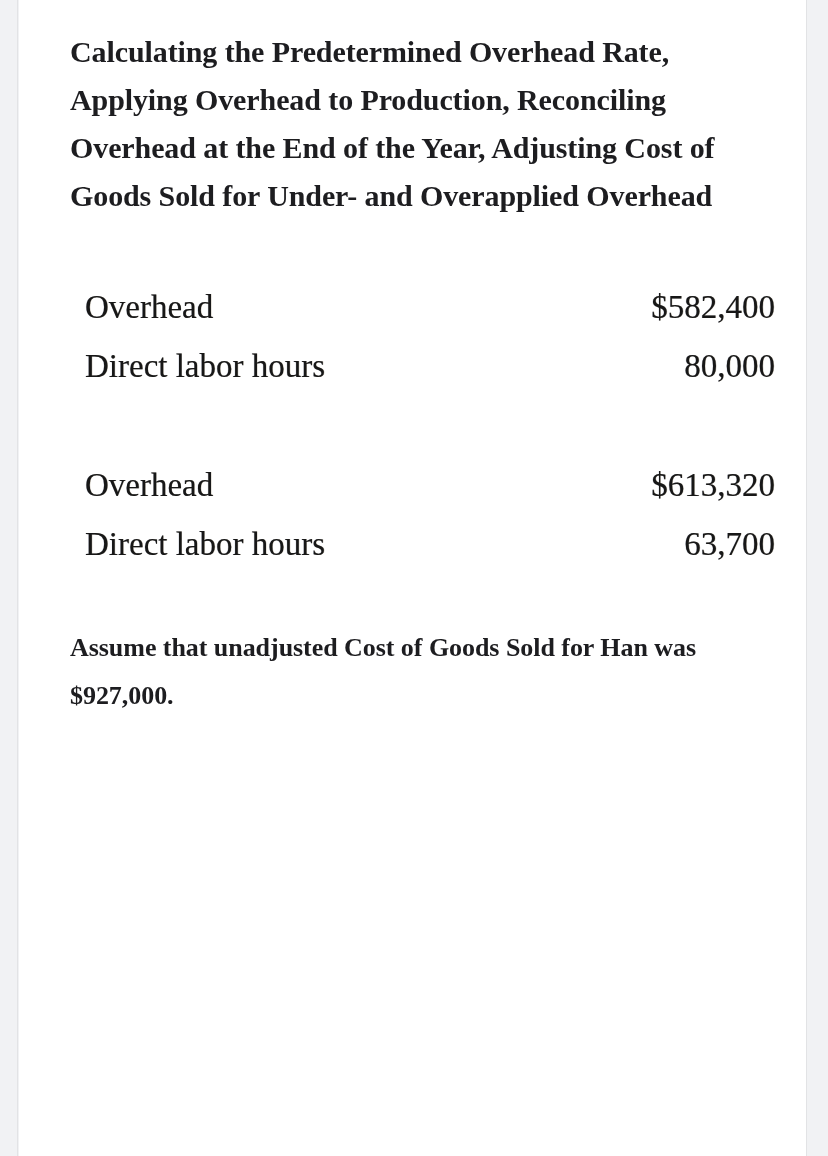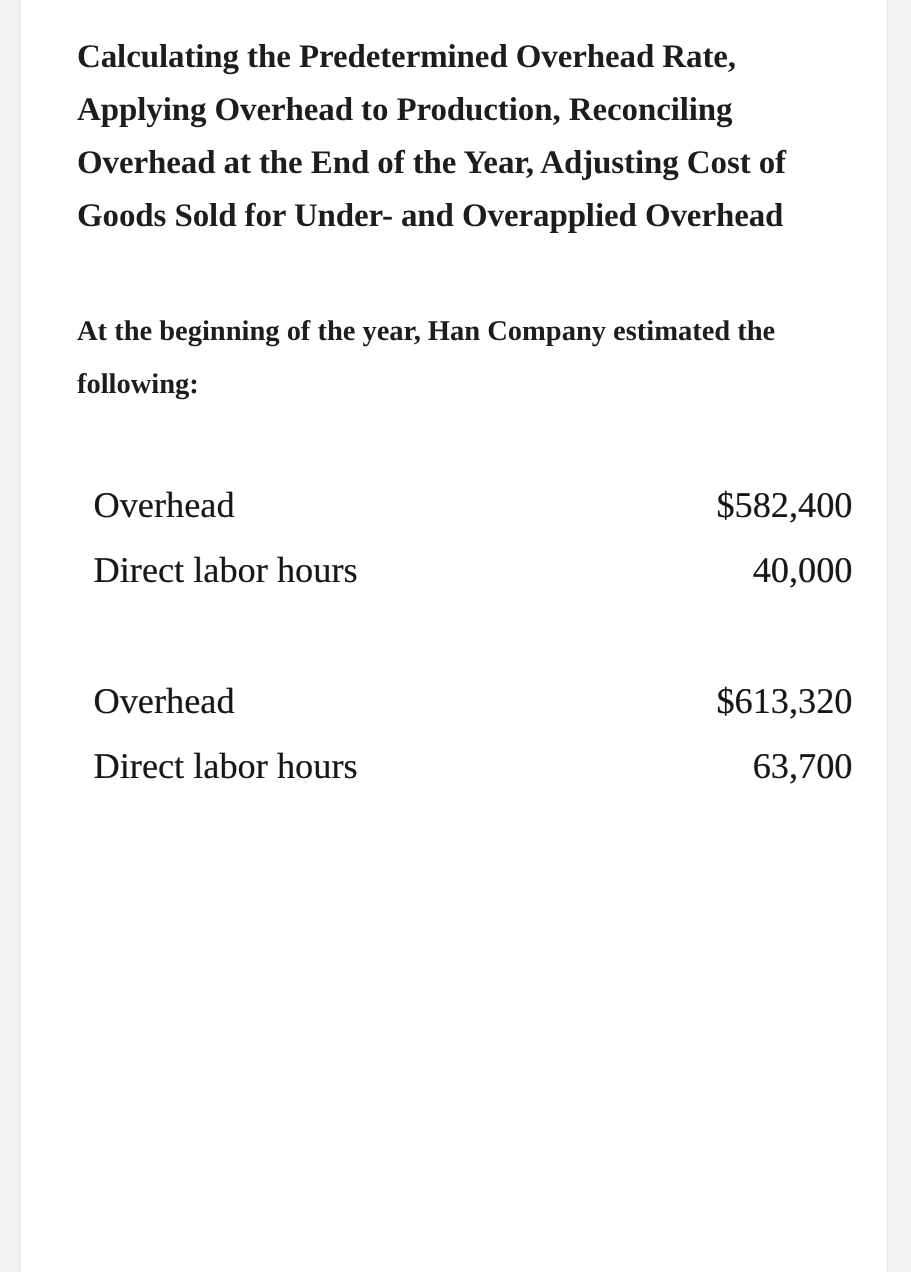--- a/index.html
+++ b/index.html
@@ -122,46 +122,46 @@
 <div class="page-frame">
 
   <div class="rule-left"></div>
   <div class="rule-right"></div>
 
   <div class="sheet">
     <div class="content">
 
       <h1 class="doc-title">Calculating the Predetermined Overhead Rate, Applying Overhead to Production, Reconciling Overhead at the End of the Year, Adjusting Cost of Goods Sold for Under- and Overapplied Overhead</h1>
 
-      <p class="para para-intro">At the beginning of the year, Han Company estimated the following:</p>
 
       <table class="data-table tbl-first">
         <tbody>
           <tr>
             <td class="cell-label">Overhead</td>
             <td class="cell-value">$582,400</td>
           </tr>
           <tr>
             <td class="cell-label">Direct labor hours</td>
-            <td class="cell-value">40,000</td>
+            <td class="cell-value">80,000</td>
           </tr>
         </tbody>
       </table>
 
 
       <table class="data-table tbl-second">
         <tbody>
           <tr>
             <td class="cell-label">Overhead</td>
             <td class="cell-value">$613,320</td>
           </tr>
           <tr>
             <td class="cell-label">Direct labor hours</td>
             <td class="cell-value">63,700</td>
           </tr>
         </tbody>
       </table>
 
+      <p class="para para-end">Assume that unadjusted Cost of Goods Sold for Han was $927,000.</p>
 
     </div>
   </div>
 
 </div>
 
 </body></html>

